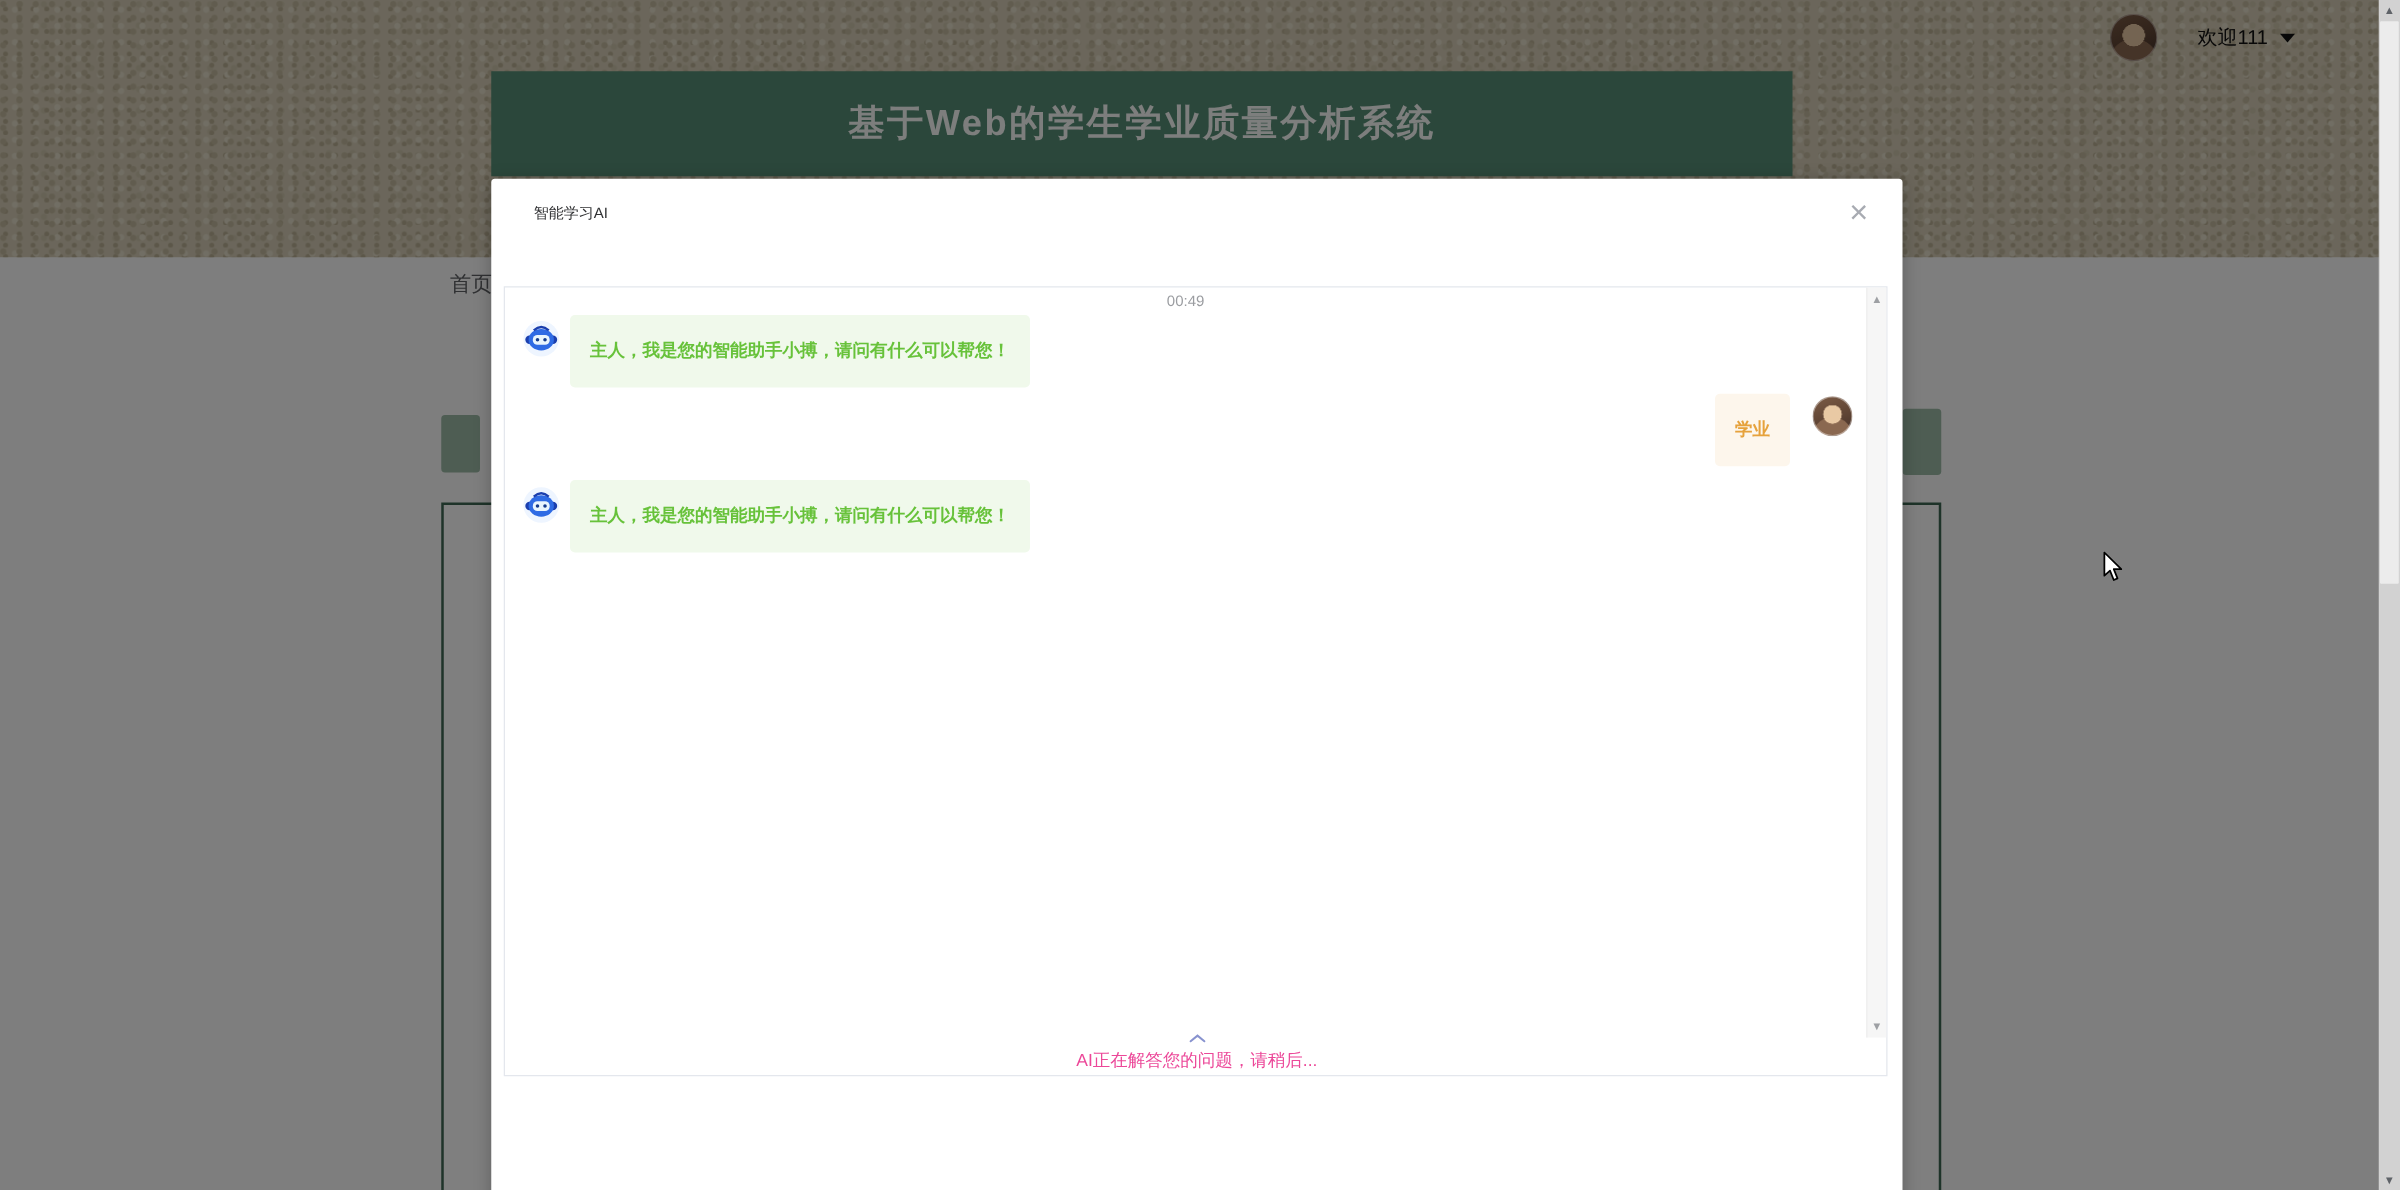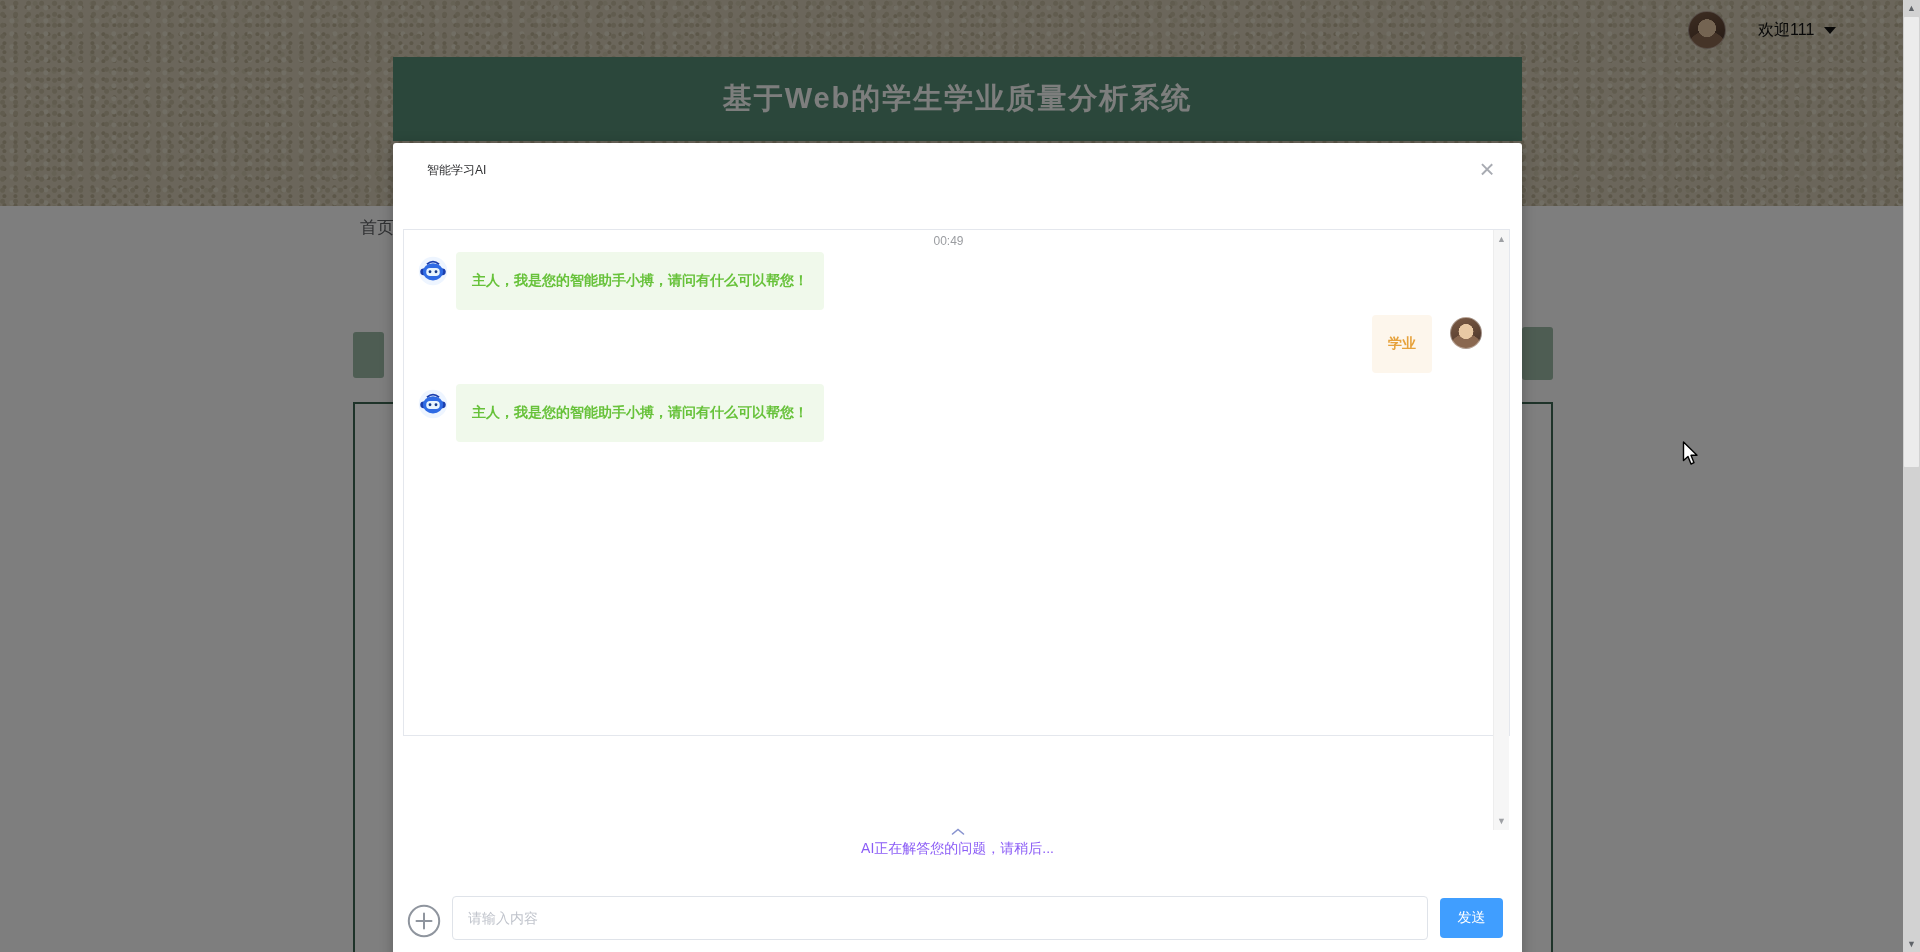--- a/index.html
+++ b/index.html
@@ -27,21 +27,21 @@
       radial-gradient(circle at 50% 108%, #8a6850 0 46%, transparent 47%),
       linear-gradient(160deg, #7b5b45 0%, #5f4434 55%, #42302a 100%);
     border:1px solid rgba(255,255,255,.4);
   }
   .avatar.big { width:38px; height:38px; }
   .avatar.small { width:32px; height:32px; }
   .welcome-text { font-size:16px; color:#111111;margin-left:22px; }
   .caret-down { width:0; height:0; border-left:6px solid transparent; border-right:6px solid transparent; border-top:7px solid #111; }
 
   .site-header {
-    position:absolute; left:393px; top:57px; width:1129px; height:84px;
+    position:absolute; left:393px; top:57px; width:1041px; height:84px;
     background:#568e76; display:flex; align-items:center; justify-content:center;
   }
   .site-title { color:#fafcfa; font-size:29px; font-weight:bold; letter-spacing:2px; }
 
   .nav-home { position:absolute; left:360px; top:216px; font-size:17px; color:#606266;text-align:right; }
 
   .btn-chip { position:absolute; background:#9cbaa6; border-radius:3px; }
   .chip-left  { left:353px; top:332px; width:31px; height:46px; }
   .chip-right { left:1522px; top:327px; width:31px; height:53px; }
 
@@ -51,40 +51,40 @@
   
   .overlay { position:absolute; left:0; top:0; width:1920px; height:952px; background:rgba(0,0,0,.5); z-index:10; }
 
   
   .modal { position:absolute; left:393px; top:143px; width:1129px; height:860px;
     background:#ffffff; border-radius:3px; box-shadow:0 2px 14px rgba(0,0,0,.25); z-index:20; }
   .modal-title { position:absolute; left:34px; top:19px; font-size:12px; color:#303133; }
   .modal-close { position:absolute; right:20px; top:12px; width:30px; height:30px;
     font-size:26px; line-height:28px; text-align:center; color:#a8abb2; cursor:pointer; font-weight:300; }
 
-  .chat-box { position:absolute; left:10px; top:86px; width:1107px; height:507px;
+  .chat-box { position:absolute; left:10px; top:86px; width:1107px; height:632px;
     border:1px solid #e4e7ed; background:#ffffff; }
   .chat-timestamp { position:absolute; left:0; right:16px; top:4px; text-align:center;
     font-size:12px; color:#9b9da1; }
 
   .msg-avatar { position:absolute; width:30px; height:30px; }
   .bubble { position:absolute; font-size:14px; font-weight:600; border-radius:4px;
     padding:20px 16px; white-space:nowrap; }
   .bubble.bot  { background:#f0f9eb; color:#67c23a; }
   .bubble.user { background:#fdf6ec; color:#e6a23c; }
 
   .chat-scrollbar { position:absolute; right:0; top:0; width:16px; height:600px;
     background:#f6f6f6; border-left:1px solid #ededed; }
   .chat-scroll-arrow { position:absolute; left:0; width:15px; text-align:center;
     font-size:9px; color:#9ea0a4; line-height:14px; }
   .chat-scroll-arrow.up { top:2px; } .chat-scroll-arrow.down { bottom:2px; }
 
   .chevron-mark { position:absolute; left:0; right:0; top:679px; text-align:center; }
   .ai-status { position:absolute; left:0; right:0; top:697px; text-align:center;
-    font-size:14px; color:#8b5cf6; }
+    font-size:14px; color:#ec4899; }
 
   .input-row { position:absolute; left:0; top:753px; width:1129px; height:50px; }
   .plus-btn { position:absolute; left:14px; top:8px; width:34px; height:34px; cursor:pointer; }
   .chat-input { position:absolute; left:59px; top:0; width:976px; height:44px;
     border:1px solid #dfe3e9; border-radius:4px; padding:0 15px; font-size:14px;
     color:#606266; outline:none; font-family:"Liberation Sans", sans-serif; }
   .chat-input::placeholder { color:#c0c4cc; }
   .send-btn { position:absolute; left:1047px; top:2px; width:63px; height:40px;
     background:#409eff; border:none; border-radius:4px; color:#ffffff; font-size:14px;
     cursor:pointer; font-family:"Liberation Sans", sans-serif; }
@@ -168,30 +168,20 @@
     </div>
 
     <div class="chevron-mark">
       <svg width="16" height="9" viewBox="0 0 16 9">
           <path d="M2.5 7 L8 2.5 L13.5 7" stroke="#8893cf" stroke-width="1.6" fill="none" stroke-linecap="round"></path>
         </svg>
     </div>
 
     <div class="ai-status">AI正在解答您的问题，请稍后...</div>
 
-    <div class="input-row">
-      <div class="plus-btn">
-        <svg width="34" height="34" viewBox="0 0 34 34">
-          <circle cx="17" cy="17" r="15.2" fill="none" stroke="#8f959e" stroke-width="2"></circle>
-          <path d="M17 9.5 V24.5 M9.5 17 H24.5" stroke="#8f959e" stroke-width="2" stroke-linecap="round"></path>
-        </svg>
-      </div>
-      <input class="chat-input" type="text" placeholder="请输入内容" style="">
-      <button class="send-btn">发送</button>
-    </div>
   </div>
 
   <div class="page-scrollbar">
     <div class="ps-arrow up">▲</div>
     <div class="ps-thumb"></div>
     <div class="ps-arrow down">▼</div>
   </div>
 
   <div class="mouse-cursor">
     <svg width="22" height="25" viewBox="0 0 22 25">

